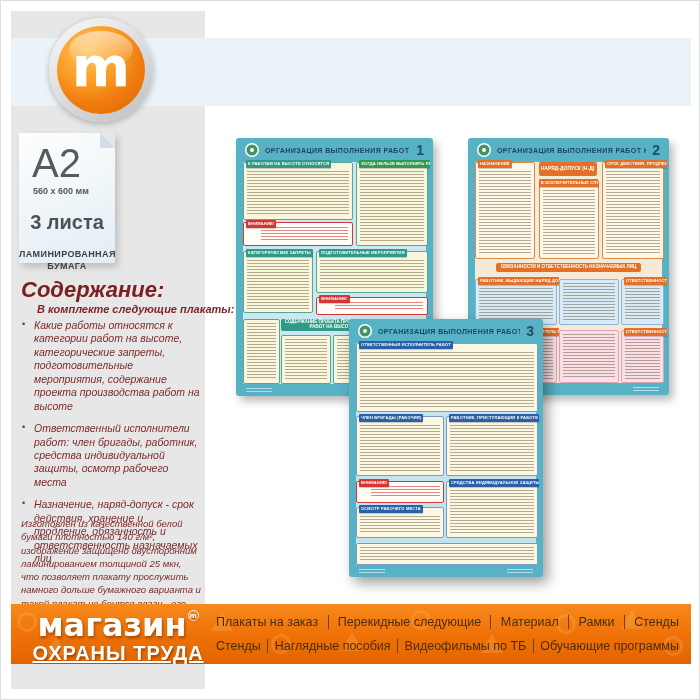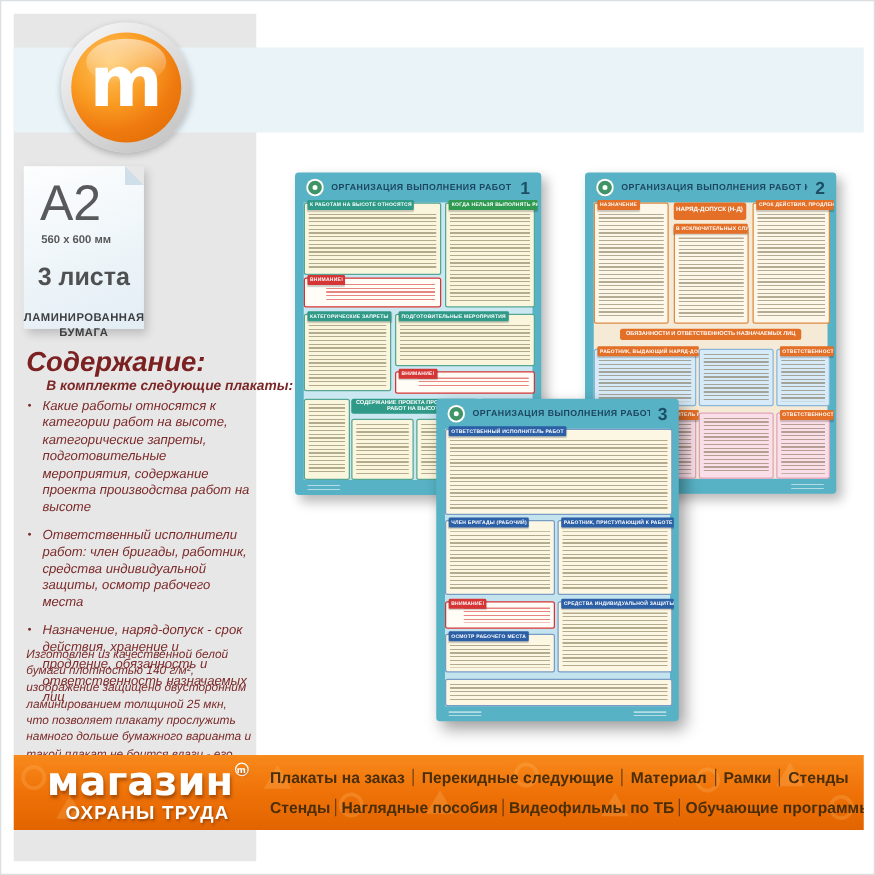--- a/index.html
+++ b/index.html
@@ -104,26 +104,26 @@
   .wm{position:absolute;opacity:.6;}
   .wm-tri{width:0;height:0;border-left:11px solid transparent;border-right:11px solid transparent;
           border-bottom:19px solid rgba(255,196,120,.38);}
   .wm-cir{width:20px;height:20px;border:3px solid rgba(255,196,120,.38);border-radius:50%;box-sizing:border-box;}
   .f-logo{position:absolute;left:16px;top:5px;width:182px;text-align:center;color:#fff;}
   .f-logo-1{font-family:"DejaVu Sans",sans-serif;font-size:32px;font-weight:bold;line-height:1;
             text-shadow:1px 2px 3px rgba(130,55,0,.7);}
   .tm{display:inline-block;width:11px;height:11px;border:1px solid #fff;border-radius:50%;
       font-size:7px;line-height:11px;vertical-align:18px;margin-left:1px;text-align:center;
       font-family:"DejaVu Sans",sans-serif;box-sizing:border-box;font-weight:bold;}
-  .f-logo-2{font-size:15px;font-weight:bold;letter-spacing:1px;margin-top:1px;
-            text-shadow:1px 2px 2px rgba(130,55,0,.7);}
+  .f-logo-2{font-size:20px;font-weight:bold;letter-spacing:1px;margin-top:1px;
+            text-shadow:1px 2px 2px rgba(130,55,0,.7);text-decoration:underline;}
   .f-menu{position:absolute;left:205px;right:12px;top:0;bottom:0;display:flex;
           flex-direction:column;justify-content:space-evenly;}
   .f-row{display:flex;align-items:center;justify-content:space-between;}
-  .f-item{font-size:12.5px;font-weight:bold;color:#4a2e08;white-space:nowrap;cursor:pointer;}
+  .f-item{font-size:12.5px;font-weight:normal;color:#4a2e08;white-space:nowrap;cursor:pointer;}
   .sep{width:1px;height:14px;background:rgba(90,55,15,.85);margin:0 4px;flex:0 0 auto;}
 </style>
 </head>
 <body>
 
 <div class="page">
 
   <div class="gray-col"></div>
   <div class="header-band"></div>
 

